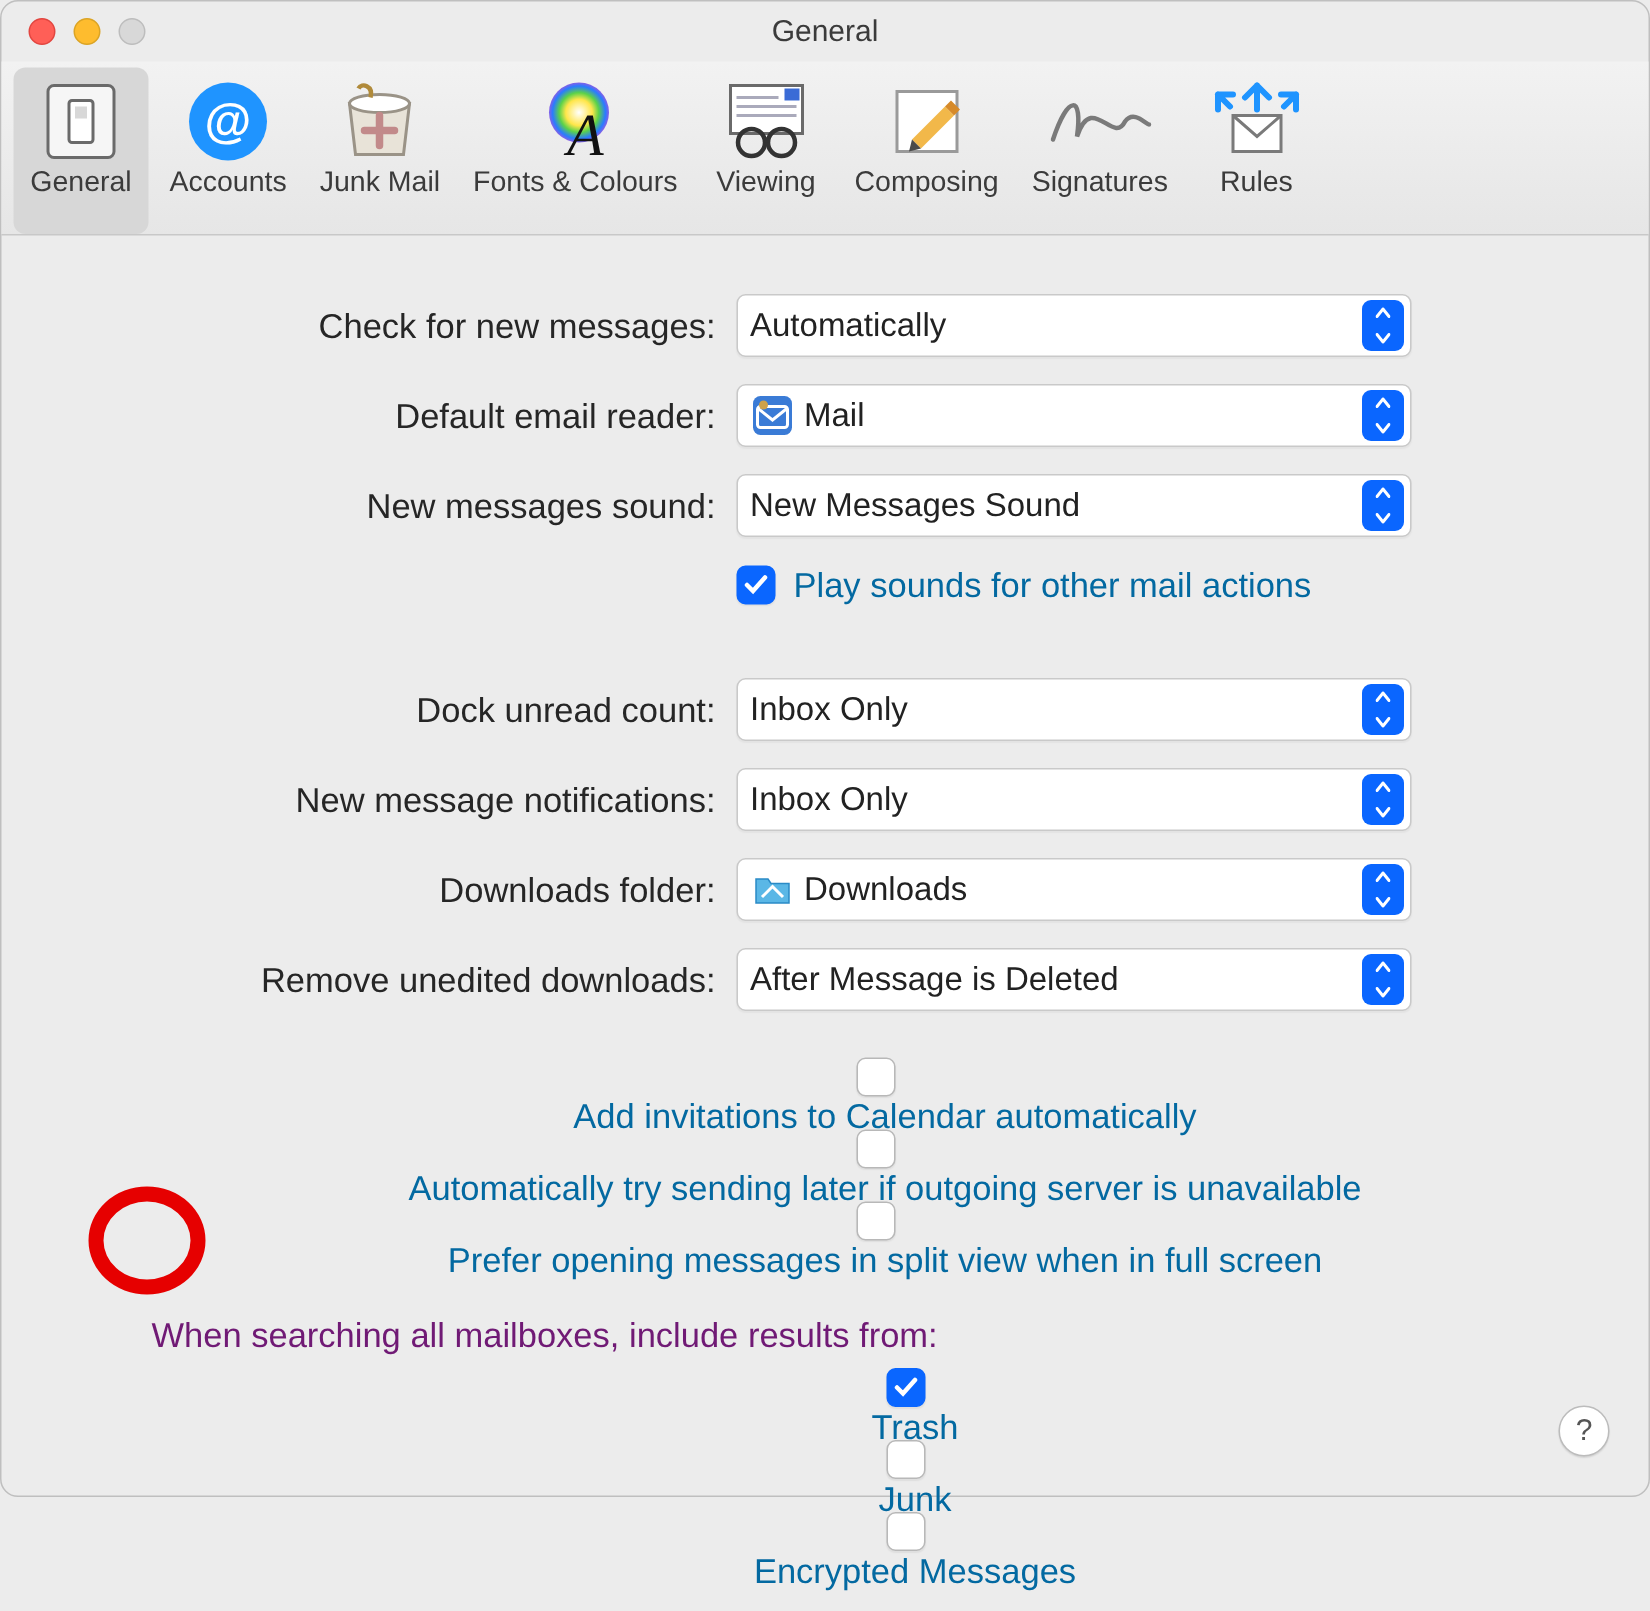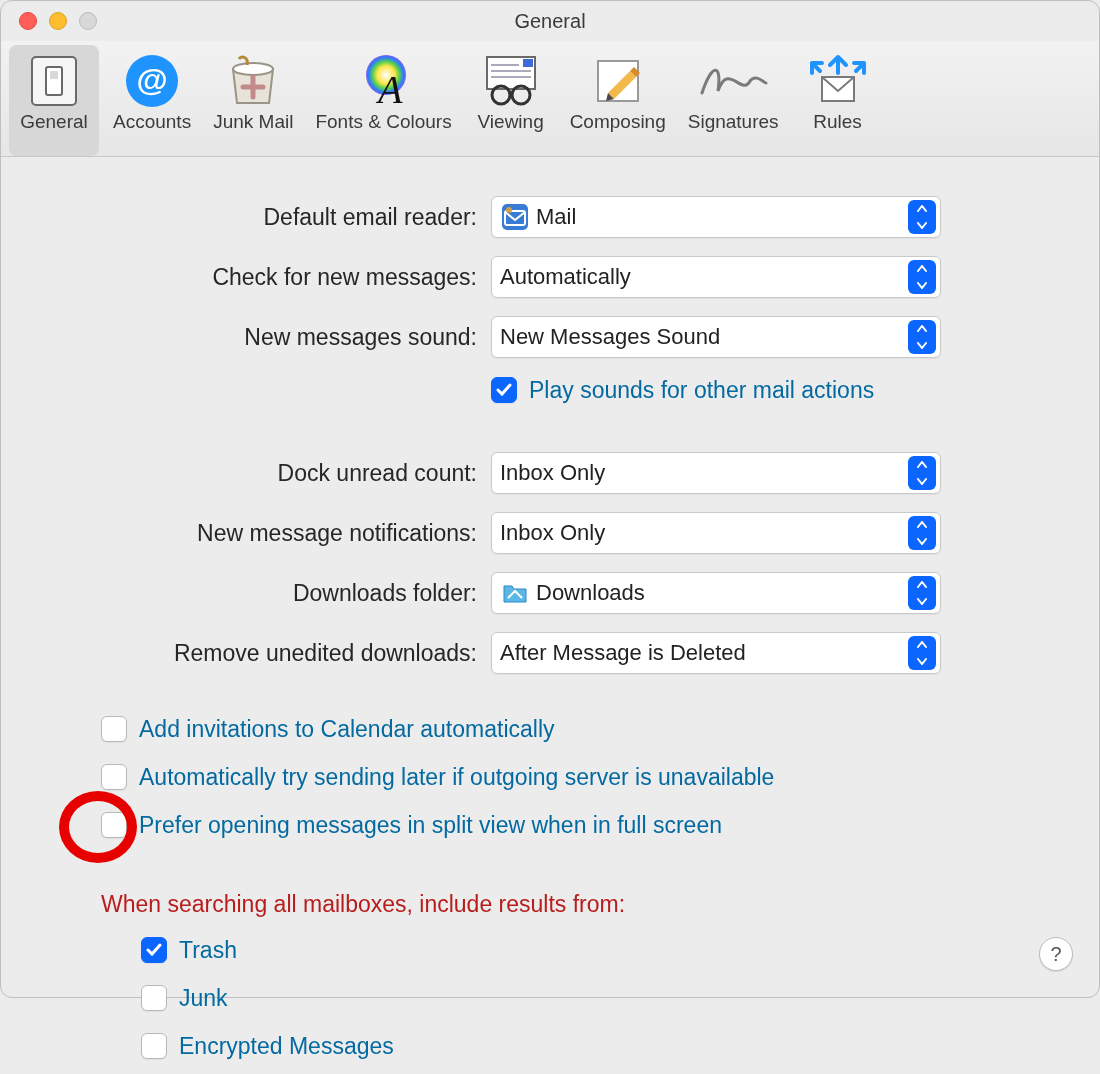--- a/index.html
+++ b/index.html
@@ -73,34 +73,34 @@
     box-shadow: 0 1px 1px rgba(0,0,0,.04);
   }
   .select .sicon { width:30px; height:30px; display:flex; align-items:center; justify-content:center; margin-right:6px;}
   .select .stext { flex:1; font-size:22px; color:#222; }
   .stepper {
     width:28px; height:34px; background:#0a66ff;
     border-radius:6px; display:flex; flex-direction:column; overflow:hidden;
   }
   .stepper div { flex:1; display:flex; align-items:center; justify-content:center;}
   .stepper svg { display:block; }
-  .checkrow { display:flex; align-items:center; padding-left:80px; height:48px;}
+  .checkrow { display:flex; align-items:center; padding-left:80px; height:48px;flex-direction:column;}
   .checkrow.inset { padding-left: 120px; }
   .cbox {
     width:26px; height:26px; border-radius:6px; background:#fff;
     border:1px solid #b8b8b8; flex:none; margin-right:12px;
     display:flex; align-items:center; justify-content:center;
     box-shadow: 0 1px 1px rgba(0,0,0,.06);
   }
   .cbox.checked { background:#0a66ff; border-color:#0a66ff; }
   .cbox.checked svg { display:block; }
   .cbox svg { display:none; }
   .ctext { font-size:23px; color:#0369a1; }
   .spacer { height: 30px; }
-  .section { padding-left:80px; font-size:23px; color:#b91c1c; margin-top:42px; margin-bottom:8px;}
+  .section { padding-left:80px; font-size:23px; color:#701a75; margin-top:28px; margin-bottom:8px;}
   .help {
     position:absolute; right:26px; bottom:26px;
     width:34px; height:34px; border-radius:50%; background:#fff;
     border:1px solid #bcbcbc; display:flex; align-items:center; justify-content:center;
     font-size:20px; color:#555; box-shadow:0 1px 1px rgba(0,0,0,.1);
   }
   .circle-annot {
     position:absolute;
     left:58px; top:790px;
     width:78px; height:72px;
@@ -225,20 +225,41 @@
         </svg>
       </div>
       <div class="tlabel">Rules</div>
     </div>
 
   </div>
 
   <div class="content">
 
     <div class="row">
+      <div class="label">Check for new messages:</div>
+      <div class="field">
+        <div class="select">
+          <span class="stext">Automatically</span>
+          <span class="stepper">
+            <div>
+                <svg width="10" height="7">
+                  <path d="M1 6 L5 1 L9 6" stroke="#fff" stroke-width="2" fill="none" stroke-linecap="round"></path>
+                </svg>
+              </div>
+            <div>
+                <svg width="10" height="7">
+                  <path d="M1 1 L5 6 L9 1" stroke="#fff" stroke-width="2" fill="none" stroke-linecap="round"></path>
+                </svg>
+              </div>
+          </span>
+        </div>
+      </div>
+    </div>
+
+    <div class="row">
       <div class="label">Default email reader:</div>
       <div class="field">
         <div class="select">
           <span class="sicon">
             <svg width="26" height="26" viewBox="0 0 26 26">
                 <rect width="26" height="26" rx="5" fill="#3a7bd6"></rect>
                 <path d="M3 8 L13 16 L23 8" stroke="#fff" stroke-width="2" fill="none"></path>
                 <rect x="3" y="7" width="20" height="14" rx="2" fill="none" stroke="#fff" stroke-width="2"></rect>
                 <circle cx="7" cy="6" r="3" fill="#cfa24a"></circle>
               </svg>
@@ -254,41 +275,20 @@
                 <svg width="10" height="7">
                   <path d="M1 1 L5 6 L9 1" stroke="#fff" stroke-width="2" fill="none" stroke-linecap="round"></path>
                 </svg>
               </div>
           </span>
         </div>
       </div>
     </div>
 
     <div class="row">
-      <div class="label">Check for new messages:</div>
-      <div class="field">
-        <div class="select">
-          <span class="stext">Automatically</span>
-          <span class="stepper">
-            <div>
-                <svg width="10" height="7">
-                  <path d="M1 6 L5 1 L9 6" stroke="#fff" stroke-width="2" fill="none" stroke-linecap="round"></path>
-                </svg>
-              </div>
-            <div>
-                <svg width="10" height="7">
-                  <path d="M1 1 L5 6 L9 1" stroke="#fff" stroke-width="2" fill="none" stroke-linecap="round"></path>
-                </svg>
-              </div>
-          </span>
-        </div>
-      </div>
-    </div>
-
-    <div class="row">
       <div class="label">New messages sound:</div>
       <div class="field">
         <div class="select">
           <span class="stext">New Messages Sound</span>
           <span class="stepper">
             <div>
                 <svg width="10" height="7">
                   <path d="M1 6 L5 1 L9 6" stroke="#fff" stroke-width="2" fill="none" stroke-linecap="round"></path>
                 </svg>
               </div>

